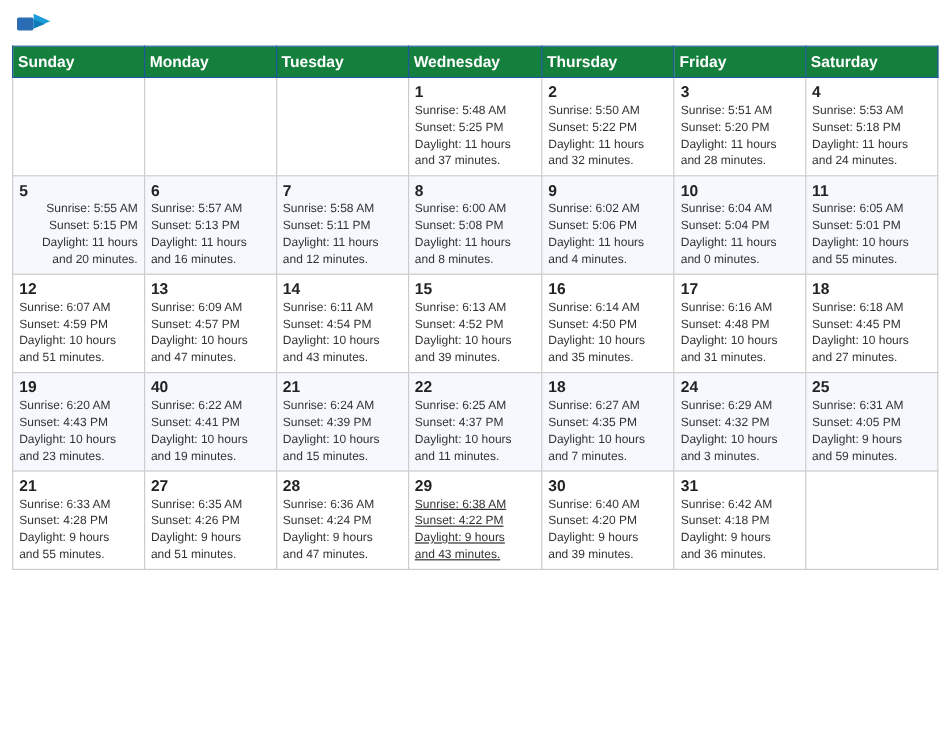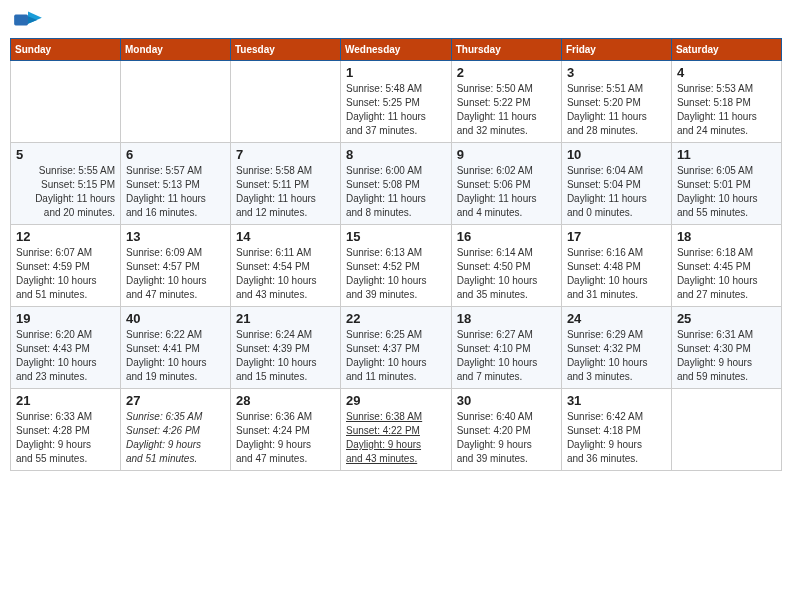--- a/index.html
+++ b/index.html
@@ -38,23 +38,23 @@
     .subtitle {
       font-size: 13px;
       color: #555;
     }
     .calendar {
       width: 100%;
       border-collapse: collapse;
       border: 1px solid #ccc;
     }
     .calendar th {
-      background-color: #c2410c;
+      background-color: #15803d;
       color: #fff;
-      font-size: 10px;
+      font-size: 13px;
       font-weight: bold;
       padding: 5px 4px;
       text-align: left;
       border: 1px solid #1e5a9a;
     }
     .calendar td {
       vertical-align: top;
       border: 1px solid #ccc;
       padding: 4px 5px;
       width: 113px;
@@ -276,50 +276,50 @@
         <td>
           <span class="day-number">22</span>
           <div class="day-info" style="white-space: pre-line;">Sunrise: 6:25 AM
 Sunset: 4:37 PM
 Daylight: 10 hours
 and 11 minutes.</div>
         </td>
         <td>
           <span class="day-number">18</span>
           <div class="day-info" style="white-space: pre-line;">Sunrise: 6:27 AM
-Sunset: 4:10 PM
+Sunset: 4:35 PM
 Daylight: 10 hours
 and 7 minutes.</div>
         </td>
         <td>
           <span class="day-number">24</span>
           <div class="day-info" style="white-space: pre-line;">Sunrise: 6:29 AM
 Sunset: 4:32 PM
 Daylight: 10 hours
 and 3 minutes.</div>
         </td>
         <td>
           <span class="day-number">25</span>
           <div class="day-info" style="white-space: pre-line;">Sunrise: 6:31 AM
-Sunset: 4:30 PM
+Sunset: 4:05 PM
 Daylight: 9 hours
 and 59 minutes.</div>
         </td>
       </tr>
       <tr>
         <td>
           <span class="day-number">21</span>
           <div class="day-info" style="white-space: pre-line;">Sunrise: 6:33 AM
 Sunset: 4:28 PM
 Daylight: 9 hours
 and 55 minutes.</div>
         </td>
         <td>
           <span class="day-number">27</span>
-          <div class="day-info" style="white-space: pre-line; font-style: italic;">Sunrise: 6:35 AM
+          <div class="day-info" style="white-space: pre-line;">Sunrise: 6:35 AM
 Sunset: 4:26 PM
 Daylight: 9 hours
 and 51 minutes.</div>
         </td>
         <td>
           <span class="day-number">28</span>
           <div class="day-info" style="white-space: pre-line;">Sunrise: 6:36 AM
 Sunset: 4:24 PM
 Daylight: 9 hours
 and 47 minutes.</div>

